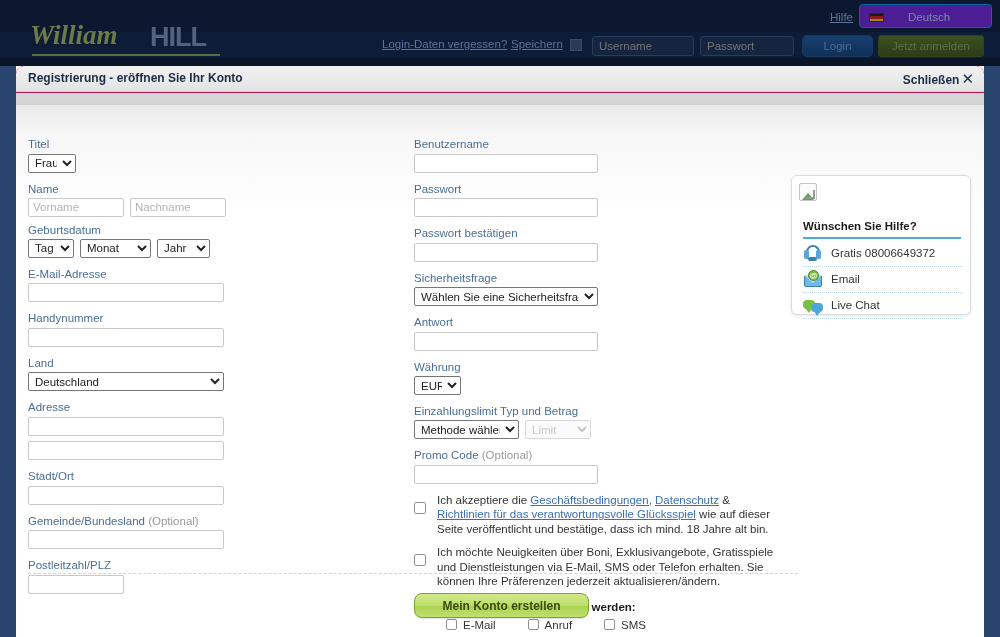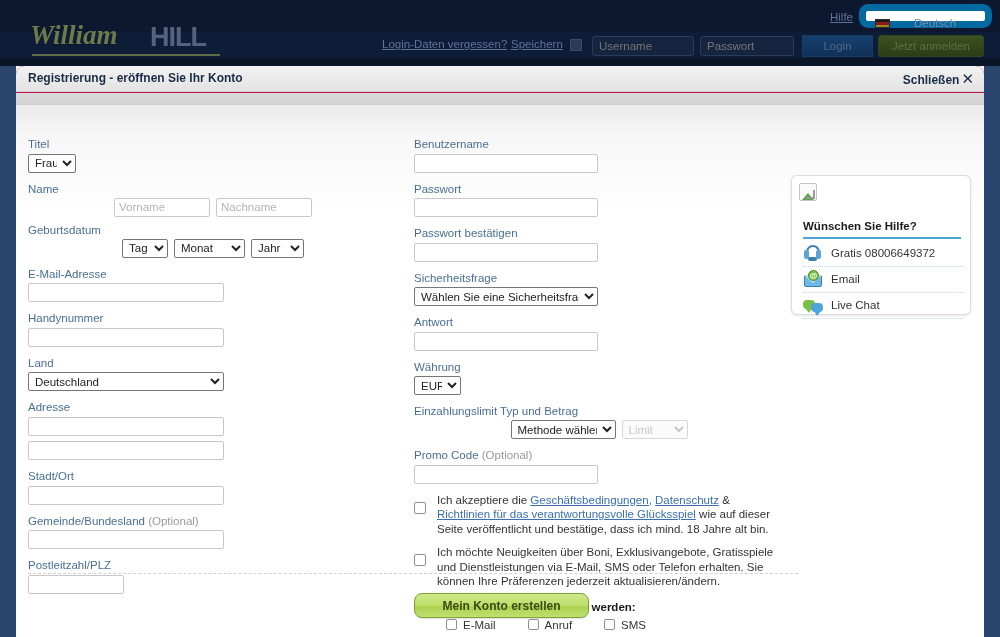--- a/index.html
+++ b/index.html
@@ -54,22 +54,22 @@
     background: #5c6a46;
   }
   .hilfe-link {
     position: absolute; right: 147px; top: 11px;
     font-size: 11.5px; color: #5f7297; text-decoration: underline;
     cursor: pointer;
   }
   .lang-box {
     position: absolute; right: 8px; top: 4px;
     width: 133px; height: 24px;
-    border: 7px solid #0369a1; border-radius: 9px;
-    background: #ffffff;
+    border: 1px solid #0369a1; border-radius: 4px;
+    background: #4c1d95;
   }
   .lang-flag {
     position: absolute; left: 9px; top: 8px; width: 15px; height: 9px;
     border: 1px solid #2a2a2a;
     background: linear-gradient(to bottom, #1a1a1a 0 33%, #8a1a1a 33% 66%, #9a8a20 66% 100%);
   }
   .lang-label {
     position: absolute; left: 48px; top: 4px;
     font-size: 11.5px; color: #7b8aa8; line-height: 16px;
   }
@@ -88,21 +88,21 @@
   .login-inp {
     position: absolute; top: 36px; height: 20px;
     border: 1px solid #2a3c5c; border-radius: 3px;
     background: #16253f; color: #53637f;
     font-size: 11.5px; padding: 0 6px; line-height: 18px;
   }
   .login-inp#lg-user { left: 592px; width: 102px; }
   .login-inp#lg-pass { left: 700px; width: 94px; }
   .btn-login {
     position: absolute; left: 802px; top: 35px; width: 71px; height: 22px;
-    border-radius: 0; border: 1px solid #1b3a60;
+    border-radius: 5px; border: 1px solid #1b3a60;
     background: linear-gradient(to bottom, #17406e, #0f3059);
     color: #51698c; font-size: 11.5px; text-align: center; line-height: 21px;
     cursor: pointer;
   }
   .btn-signup {
     position: absolute; left: 878px; top: 35px; width: 106px; height: 22px;
     border-radius: 3px; border: 1px solid #31441f;
     background: linear-gradient(to bottom, #3c5020, #2c3c18);
     color: #5d7142; font-size: 11.5px; text-align: center; line-height: 21px;
     cursor: pointer;
@@ -165,21 +165,21 @@
   }
   .txt::placeholder { color: #b4b4b4; }
   .sel {
     height: 19px; border: 1px solid #767676; border-radius: 2px;
     background: #fff; font-size: 11.5px; color: #222;
     font-family: "Liberation Sans", sans-serif;
     padding: 0 2px;
   }
   .sel[disabled] { color: #b0b0b0; border-color: #c8c8c8; background: #fafafa; }
 
-  .row { display: flex; gap: 6px; justify-content: center; }
+  .row { display: flex; gap: 6px; }
   .gap8 { height: 9px; }
   .gap5 { height: 6px; }
 
   
   .cbrow { position: relative; display: flex; align-items: flex-start; margin-top: 9px; }
   .cbx {
     width: 12px; height: 12px; border: 1px solid #909090; border-radius: 2px;
     background: #fff; flex: 0 0 12px; margin-top: 9px; margin-right: 11px;
     cursor: pointer;
   }

